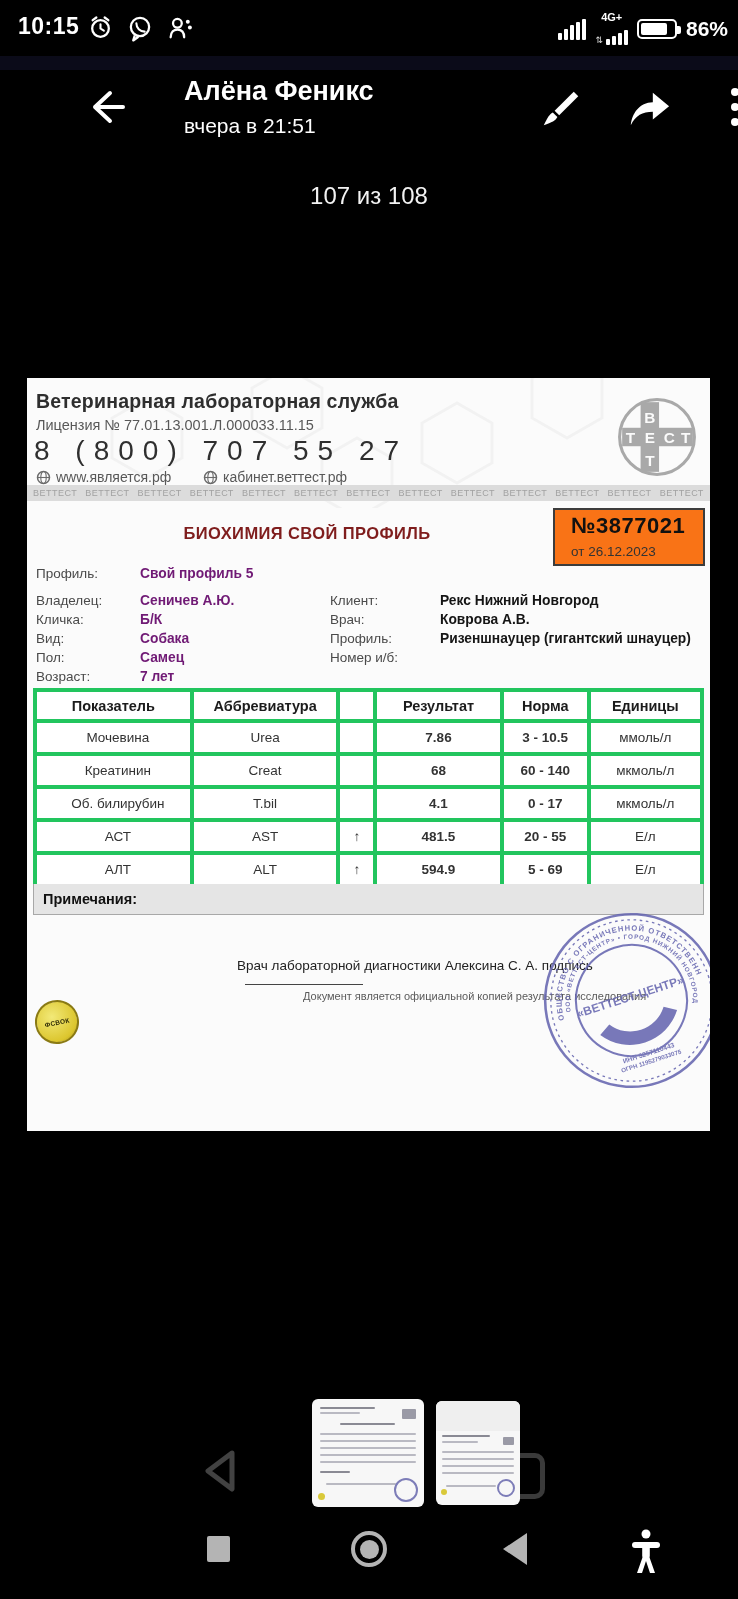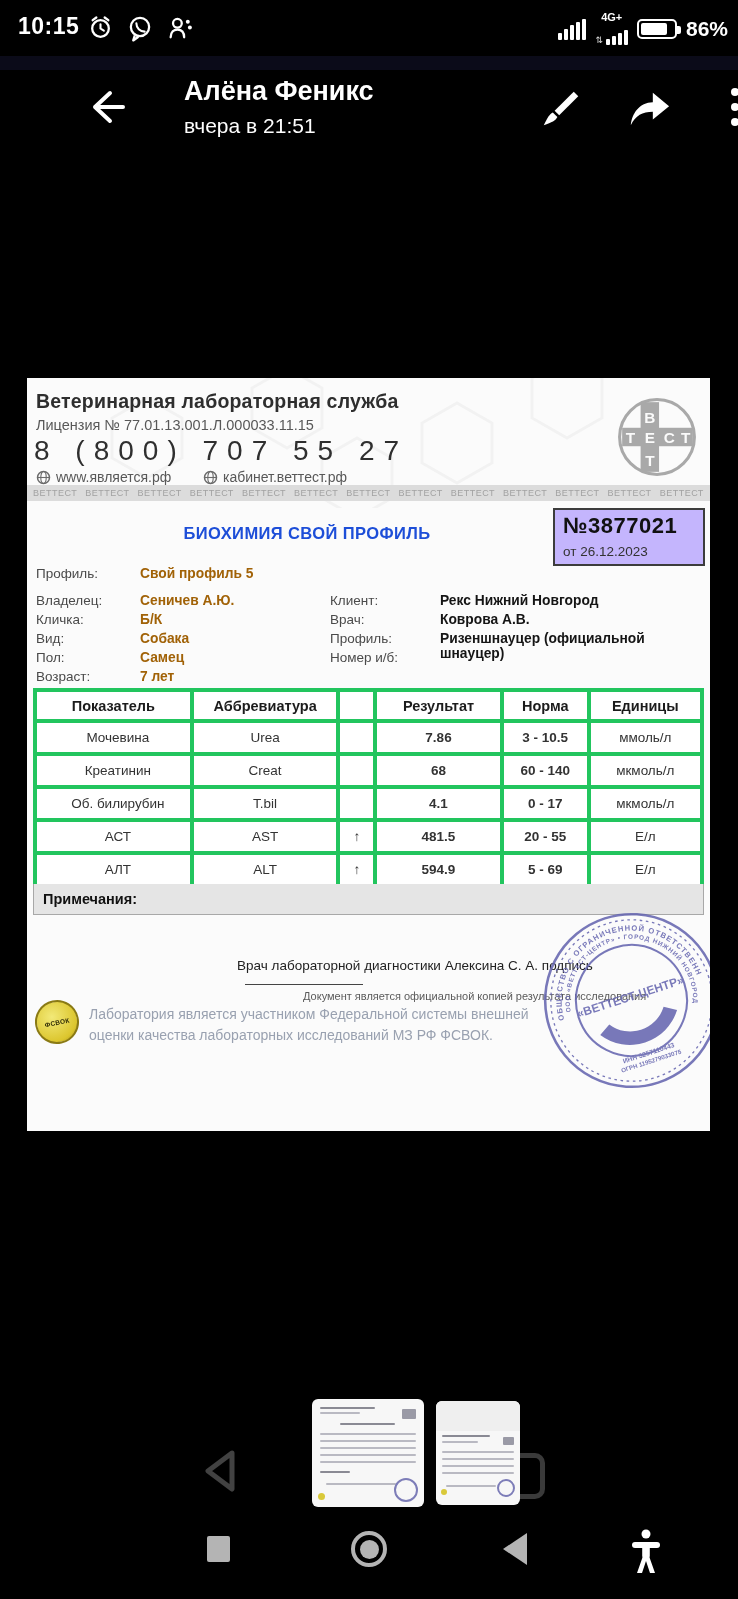--- a/index.html
+++ b/index.html
@@ -39,28 +39,28 @@
   .doc { position:absolute; left:27px; top:378px; width:683px; height:753px; background:#fbfbfb; color:#333; overflow:hidden; }
   .doc .hexbg { position:absolute; left:0; top:0; opacity:.55; }
   .d-org { position:absolute; left:9px; top:12px; font-size:19.5px; font-weight:600; color:#2e2e2e; letter-spacing:.2px; }
   .d-lic { position:absolute; left:9px; top:39px; font-size:14.5px; color:#585858; }
   .d-phone { position:absolute; left:7px; top:57px; font-size:28px; font-weight:500; color:#2f2f2f; letter-spacing:9px; white-space:nowrap; }
   .d-site { position:absolute; top:91px; font-size:14px; color:#585858; display:flex; align-items:center; gap:5px; }
   .d-logo { position:absolute; right:12px; top:18px; opacity:.85; }
   .wmstrip { position:absolute; left:0; top:107px; width:683px; height:16px; background:#dcdcdc; display:flex; justify-content:space-between; align-items:center; padding:0 6px; overflow:hidden; }
   .wmstrip span { font-size:9px; font-weight:400; color:#a2a2a2; letter-spacing:.5px; }
 
-  .d-title { position:absolute; left:0; top:146px; width:560px; text-align:center; font-size:16.5px; font-weight:700; color:#1d4ed8; letter-spacing:.4px; }
-  .numbox { position:absolute; right:5px; top:130px; width:152px; border:2px solid #3c3c3c; background:#c4b5fd; padding:3px 8px 5px 8px; }
+  .d-title { position:absolute; left:0; top:146px; width:560px; text-align:center; font-size:16.5px; font-weight:700; color:#7f1d1d; letter-spacing:.4px; }
+  .numbox { position:absolute; right:5px; top:130px; width:152px; border:2px solid #3c3c3c; background:#f97316; padding:3px 8px 5px 16px; }
   .numbox .num { font-size:22px; font-weight:700; color:#111; letter-spacing:.5px; }
   .numbox .date { font-size:13.5px; color:#333; margin-top:5px; }
 
   .prow { position:absolute; left:0; width:683px; height:19px; font-size:13.5px; }
   .plabel { position:absolute; left:9px; color:#4a4a4a; }
-  .pvalue { position:absolute; left:113px; font-weight:700; color:#a16207; font-size:13.8px; }
+  .pvalue { position:absolute; left:113px; font-weight:700; color:#701a75; font-size:13.8px; }
   .plabel2 { position:absolute; left:303px; color:#4a4a4a; }
   .pvalue2 { position:absolute; left:413px; font-weight:700; color:#151515; font-size:13.8px; }
 
   table.results { position:absolute; left:6px; top:310px; width:671px; border-collapse:collapse; table-layout:fixed; background:#fff; }
   table.results th, table.results td { border:4px solid #22c55e; overflow:hidden; white-space:nowrap; }
   table.results { border:1.5px solid #a8a8a8; }
   table.results th { height:31px; font-size:14.5px; font-weight:700; color:#1c1c1c; border-bottom:1.5px solid #9a9a9a; }
   table.results td { height:33px; font-size:13.5px; color:#333; text-align:center; }
   td.c-name { text-align:left; padding-left:9px; }
   td.c-flag { color:#d43a3a; font-weight:700; font-size:13px; }
@@ -165,20 +165,21 @@
     </svg>
     <svg class="hdr-btn" style="left:668px; top:14px" width="24" height="46" viewBox="0 0 24 46">
       <g fill="#fff">
         <circle cx="12" cy="8" r="4"></circle>
           <circle cx="12" cy="23" r="4"></circle>
           <circle cx="12" cy="38" r="4"></circle>
       </g>
     </svg>
   </div>
 
+  <div class="counter">107 из 108</div>
 
   <div class="doc">
     <svg class="hexbg" width="683" height="130" viewBox="0 0 683 130">
       <g fill="none" stroke="#ececec" stroke-width="3">
         <path d="M120 20 l35 20 v40 l-35 20 l-35 -20 v-40 Z"></path>
         <path d="M260 -10 l35 20 v40 l-35 20 l-35 -20 v-40 Z"></path>
         <path d="M430 25 l35 20 v40 l-35 20 l-35 -20 v-40 Z"></path>
         <path d="M540 -20 l35 20 v40 l-35 20 l-35 -20 v-40 Z"></path>
         <path d="M330 60 l35 20 v40 l-35 20 l-35 -20 v-40 Z"></path>
       </g>
@@ -254,21 +255,21 @@
     <div class="prow" style="top:234px">
       <span class="plabel">Кличка:</span>
         <span class="pvalue">Б/К</span>
       <span class="plabel2">Врач:</span>
         <span class="pvalue2">Коврова А.В.</span>
     </div>
     <div class="prow" style="top:253px">
       <span class="plabel">Вид:</span>
         <span class="pvalue">Собака</span>
       <span class="plabel2">Профиль:</span>
-        <span class="pvalue2">Ризеншнауцер (официальной шнауцер)</span>
+        <span class="pvalue2">Ризеншнауцер (гигантский шнауцер)</span>
     </div>
     <div class="prow" style="top:272px">
       <span class="plabel">Пол:</span>
         <span class="pvalue">Самец</span>
       <span class="plabel2">Номер и/б:</span>
         <span class="pvalue2"></span>
     </div>
     <div class="prow" style="top:291px">
       <span class="plabel">Возраст:</span>
         <span class="pvalue">7 лет</span>
@@ -339,21 +340,20 @@
     </div>
 
     <div class="sigline">
       <span>Врач лабораторной диагностики Алексина С. А. подпись</span><span class="ul"></span>
     </div>
     <div class="copynote">Документ является официальной копией результата исследования</div>
 
     <div class="fsvok">
         <span>ФСВОК</span>
       </div>
-    <div class="fsvoknote">Лаборатория является участником Федеральной системы внешней оценки качества лабораторных исследований МЗ РФ ФСВОК.</div>
 
     <svg class="stamp" width="185" height="185" viewBox="0 0 180 180">
       <g transform="rotate(-18 90 90)" opacity="0.88" fill="#6767b0" font-family="Liberation Sans, sans-serif">
         <circle cx="90" cy="90" r="84" fill="none" stroke="#6767b0" stroke-width="2.5"></circle>
         <circle cx="90" cy="90" r="78.5" fill="none" stroke="#6767b0" stroke-width="1.3" stroke-dasharray="2.5 3.5"></circle>
         <circle cx="90" cy="90" r="54" fill="none" stroke="#6767b0" stroke-width="2"></circle>
         <defs>
           <path id="arcTop" d="M 22 90 A 68 68 0 1 1 158 90"></path>
           <path id="arcMid" d="M 30 90 A 60 60 0 1 1 150 90 A 60 60 0 1 1 30 90"></path>
         </defs>

